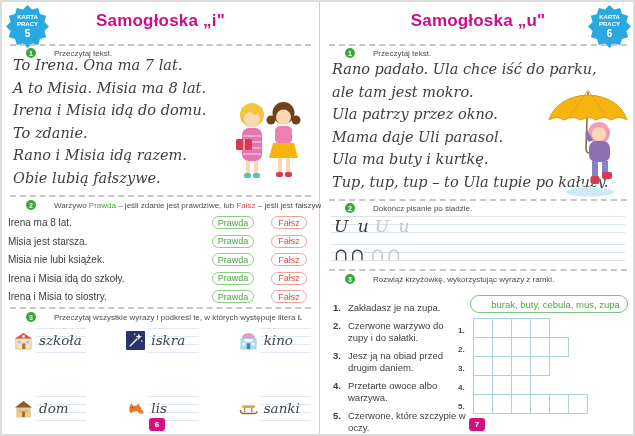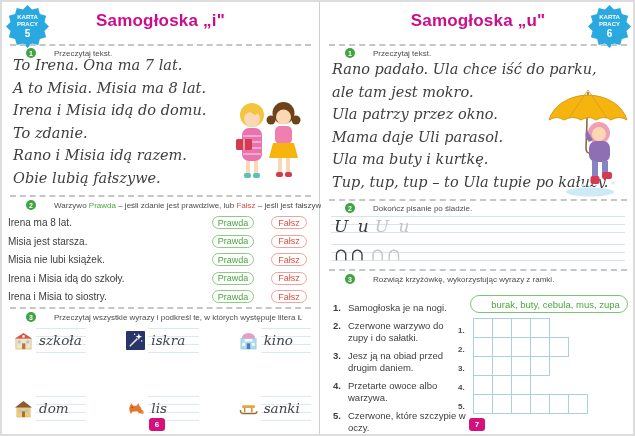--- a/index.html
+++ b/index.html
@@ -351,21 +351,21 @@
     <div class="task" style="top:272px">
       <span class="tnum">3</span>
       <span>Rozwiąż krzyżówkę, wykorzystując wyrazy z ramki.</span>
     </div>
 
     <div class="word-bank">burak, buty, cebula, mus, zupa</div>
 
     <div class="clues">
       <div class="clue">
         <span class="clue-num">1.</span>
-        <span>Samogłoska je na nogi.</span>
+        <span>Zakładasz je na zupa.</span>
       </div>
       <div class="clue">
         <span class="clue-num">2.</span>
         <span>Czerwone warzywo do zupy i do sałatki.</span>
       </div>
       <div class="clue">
         <span class="clue-num">3.</span>
         <span>Jesz ją na obiad przed drugim daniem.</span>
       </div>
       <div class="clue">

